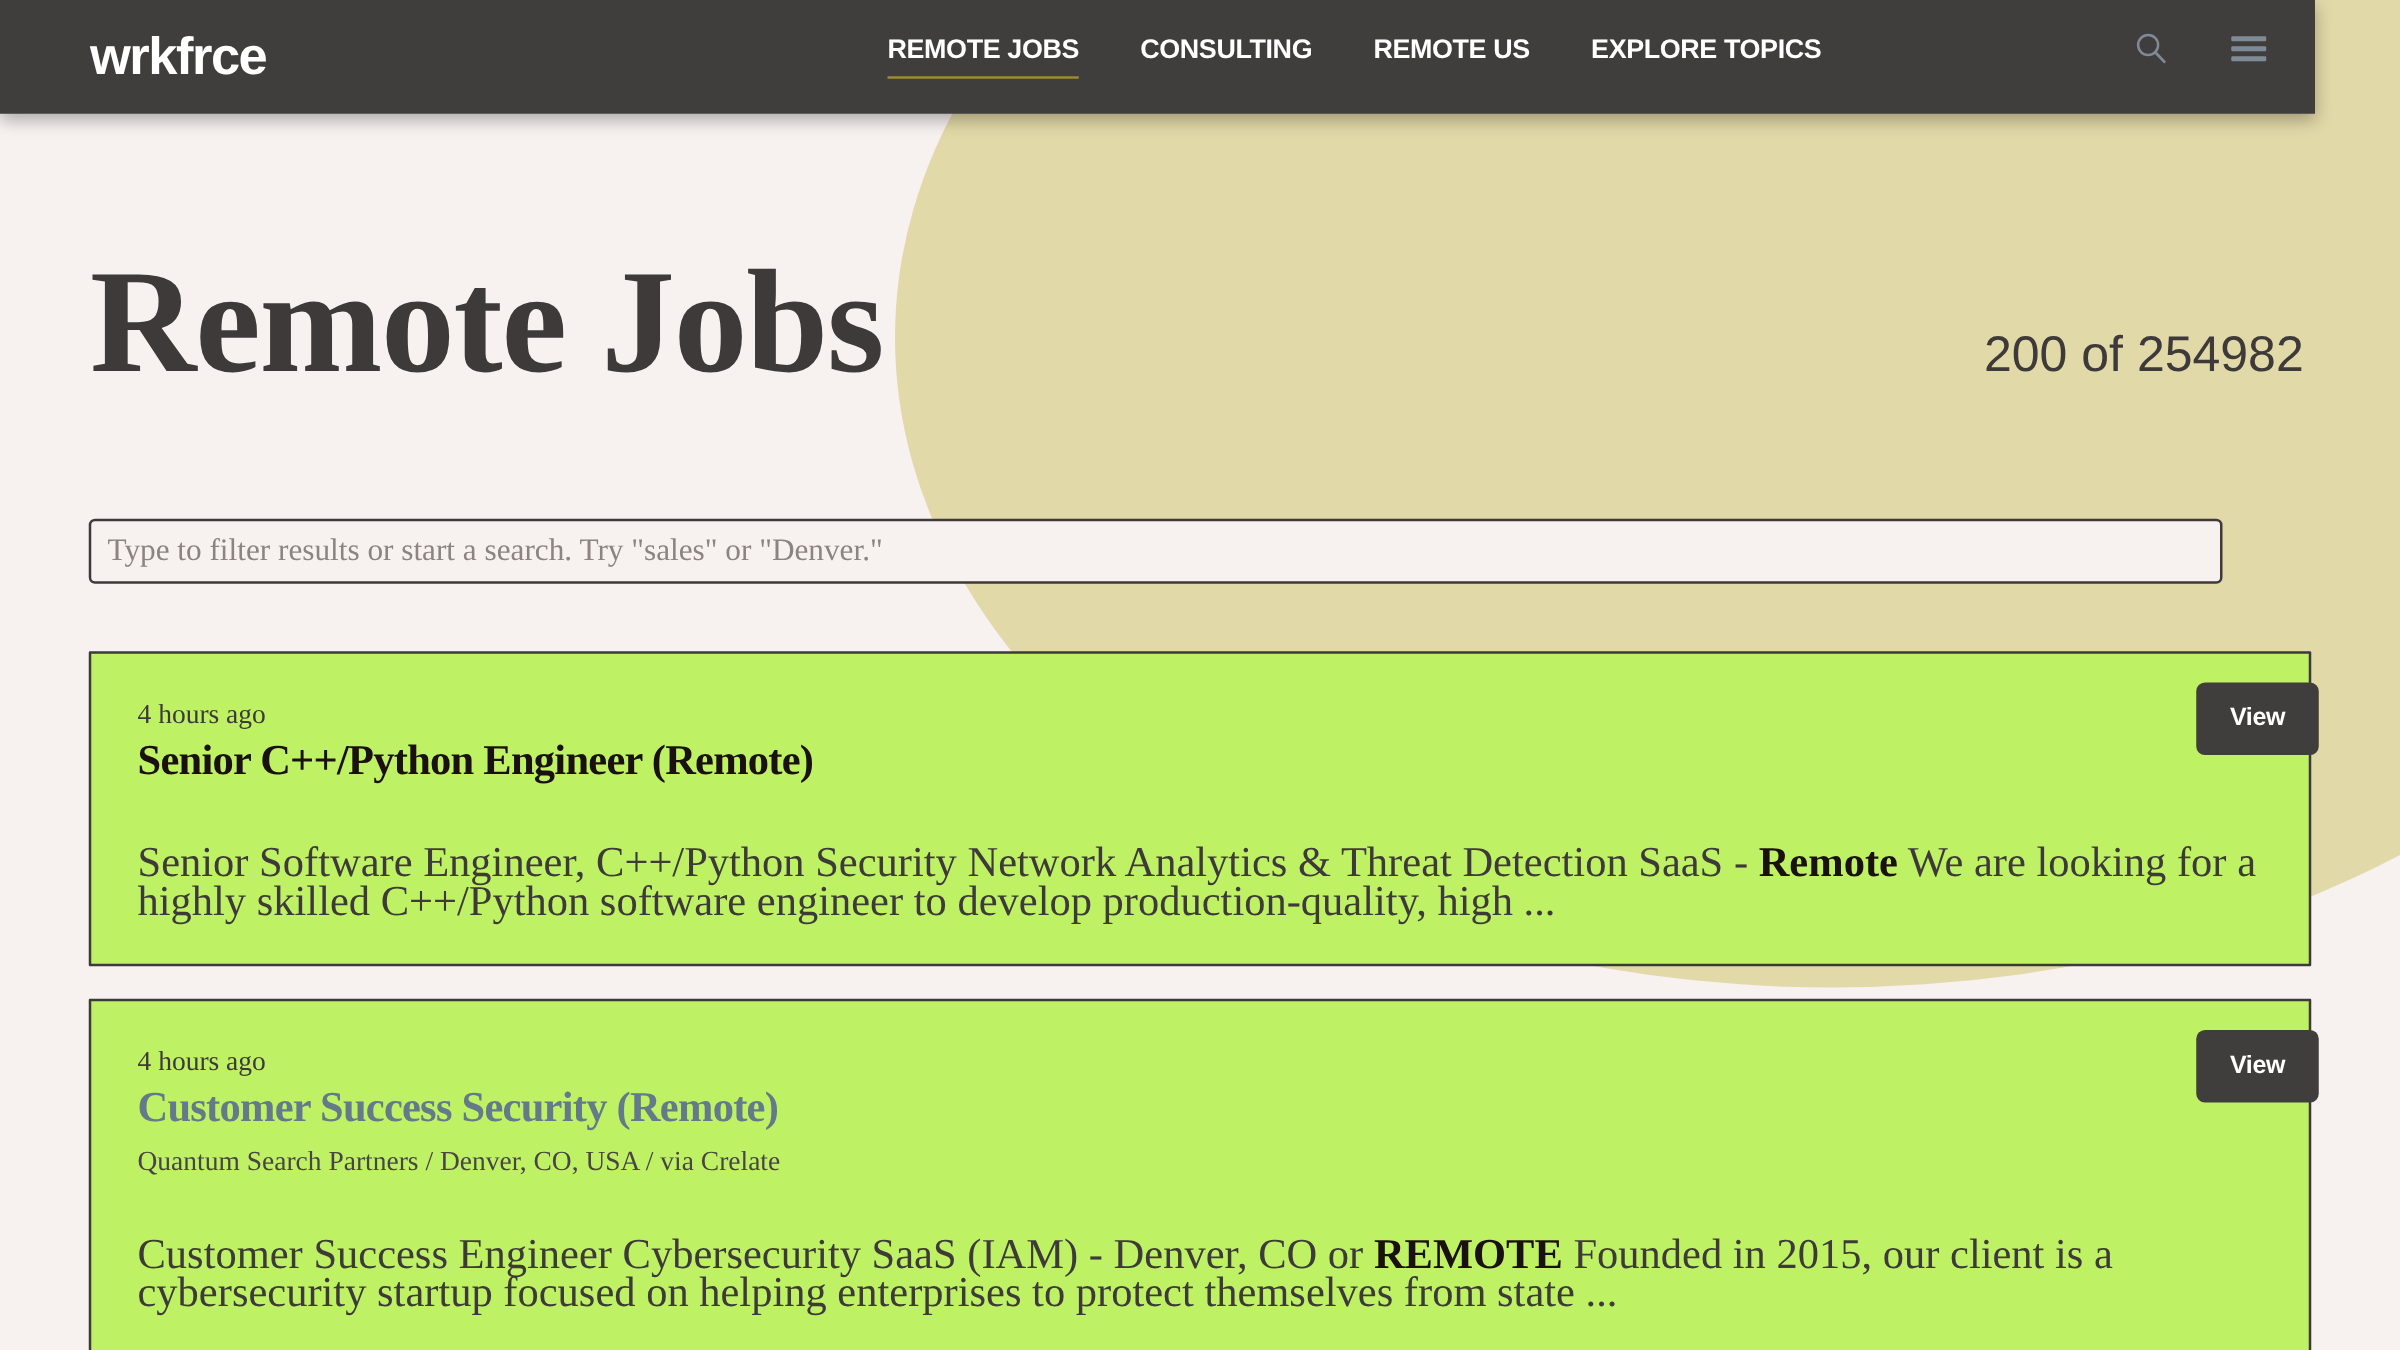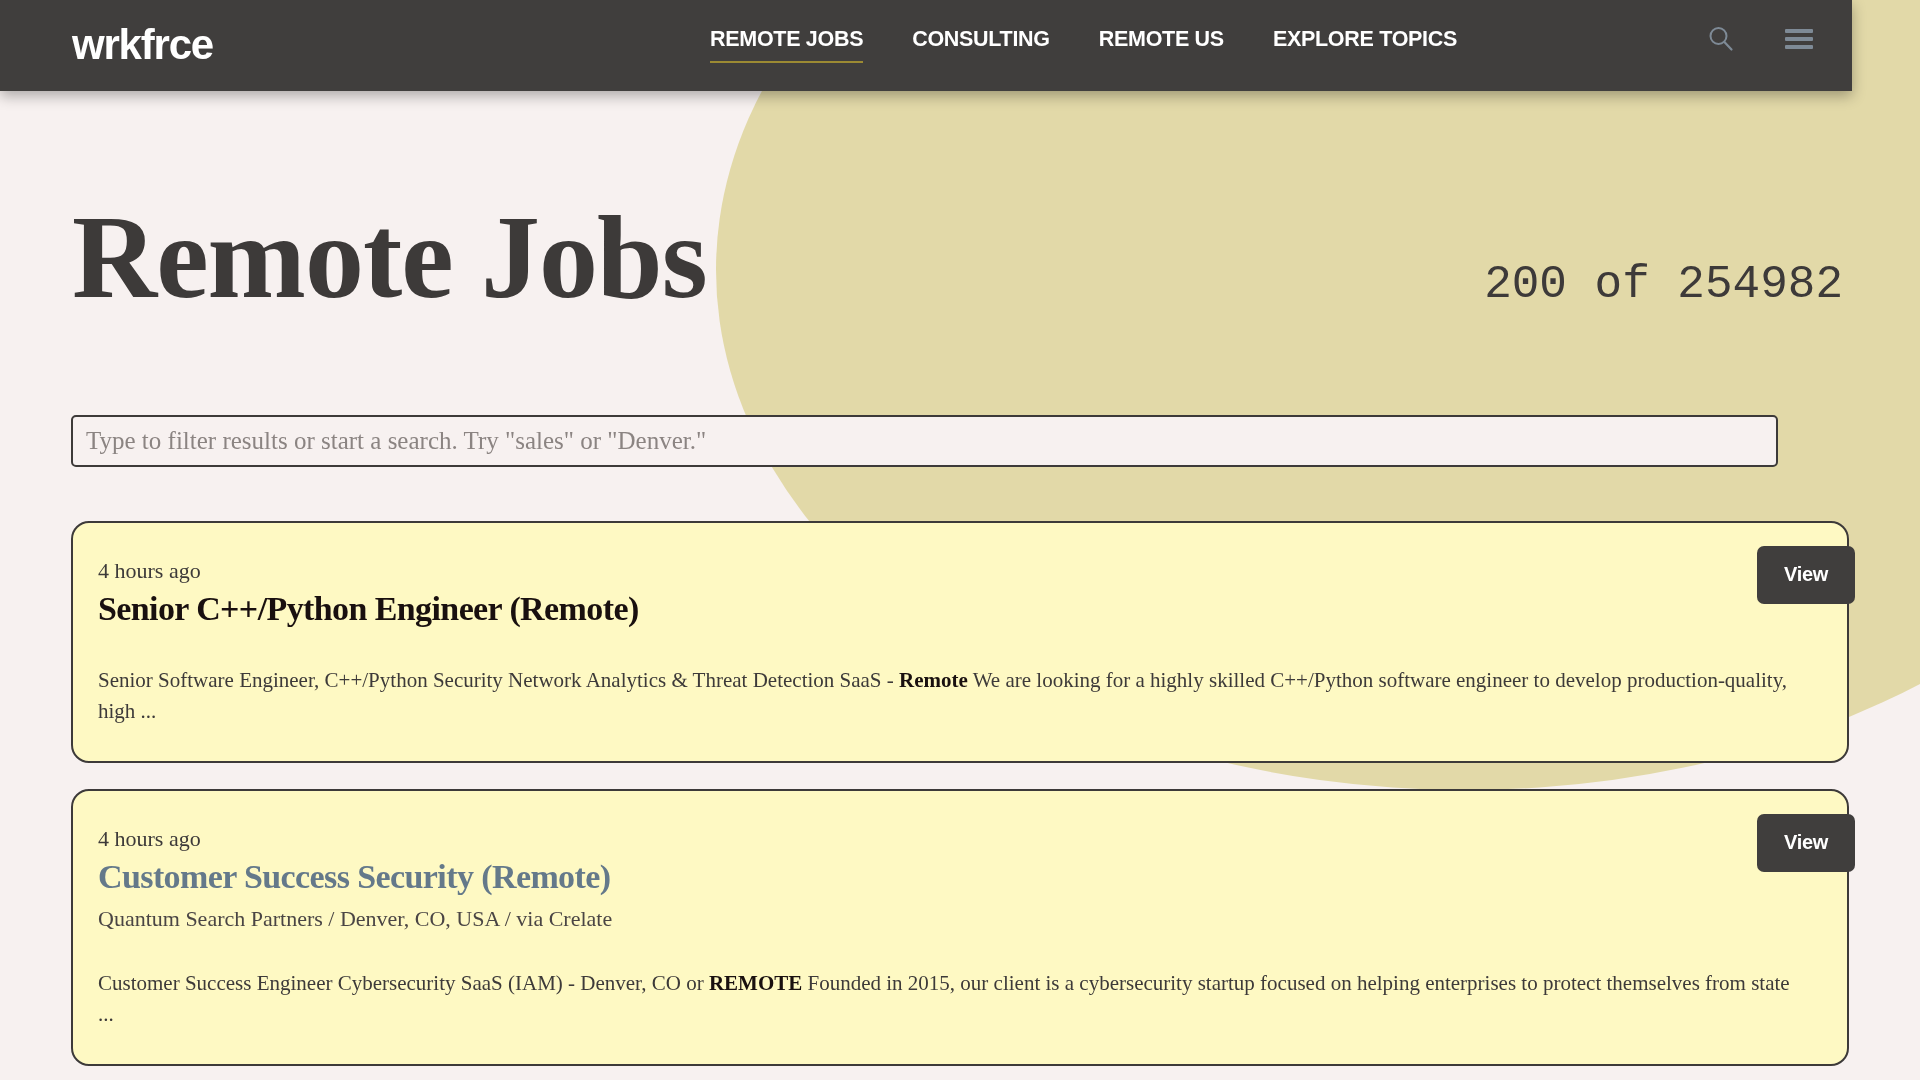--- a/index.html
+++ b/index.html
@@ -115,22 +115,22 @@
 
   #page-title {
     font-family: "Liberation Serif", "DejaVu Serif", serif;
     font-size: 118px;
     line-height: 124px;
     color: #3d3a39;
     letter-spacing: -1px;
   }
 
   #results-count {
-    font-family: Liberation Mono, monospace;
-    font-size: 46px;
+    font-family: Liberation Sans, sans-serif;
+    font-size: 40px;
     line-height: 52px;
     color: #3d3a39;
     white-space: nowrap;
     padding-right: 5px;
     margin-top: 16px;
   }
 
   
   #search-field {
     position: absolute;
@@ -155,24 +155,24 @@
   
   #job-list {
     position: absolute;
     top: 430px;
     left: 71px;
     width: 1778px;
   }
 
   .job-card {
     position: relative;
-    background: #fef9c3;
+    background: #bef264;
     border: 2px solid #3d3a39;
-    border-radius: 18px;
-    padding: 34px 40px 34px 25px;
+    border-radius: 1px;
+    padding: 34px 40px 34px 37px;
     margin-bottom: 26px;
   }
 
   .job-time {
     font-family: "Liberation Serif", "DejaVu Serif", serif;
     font-size: 22px;
     line-height: 28px;
     color: #3d3a39;
   }
 
@@ -192,24 +192,24 @@
   .job-meta {
     font-family: "Liberation Serif", "DejaVu Serif", serif;
     font-size: 22px;
     line-height: 30px;
     color: #4a4544;
     margin-top: 5px;
   }
 
   .job-desc {
     font-family: "Liberation Serif", "DejaVu Serif", serif;
-    font-size: 21px;
+    font-size: 34px;
     line-height: 31px;
     color: #3d3a39;
-    margin-top: 34px;
+    margin-top: 44px;
     max-width: 1700px;
   }
   .job-desc b { font-weight: bold; color: #19100f; }
 
   .view-button {
     position: absolute;
     top: 23px;
     right: -8px;
     background: #403e3d;
     color: #ffffff;

